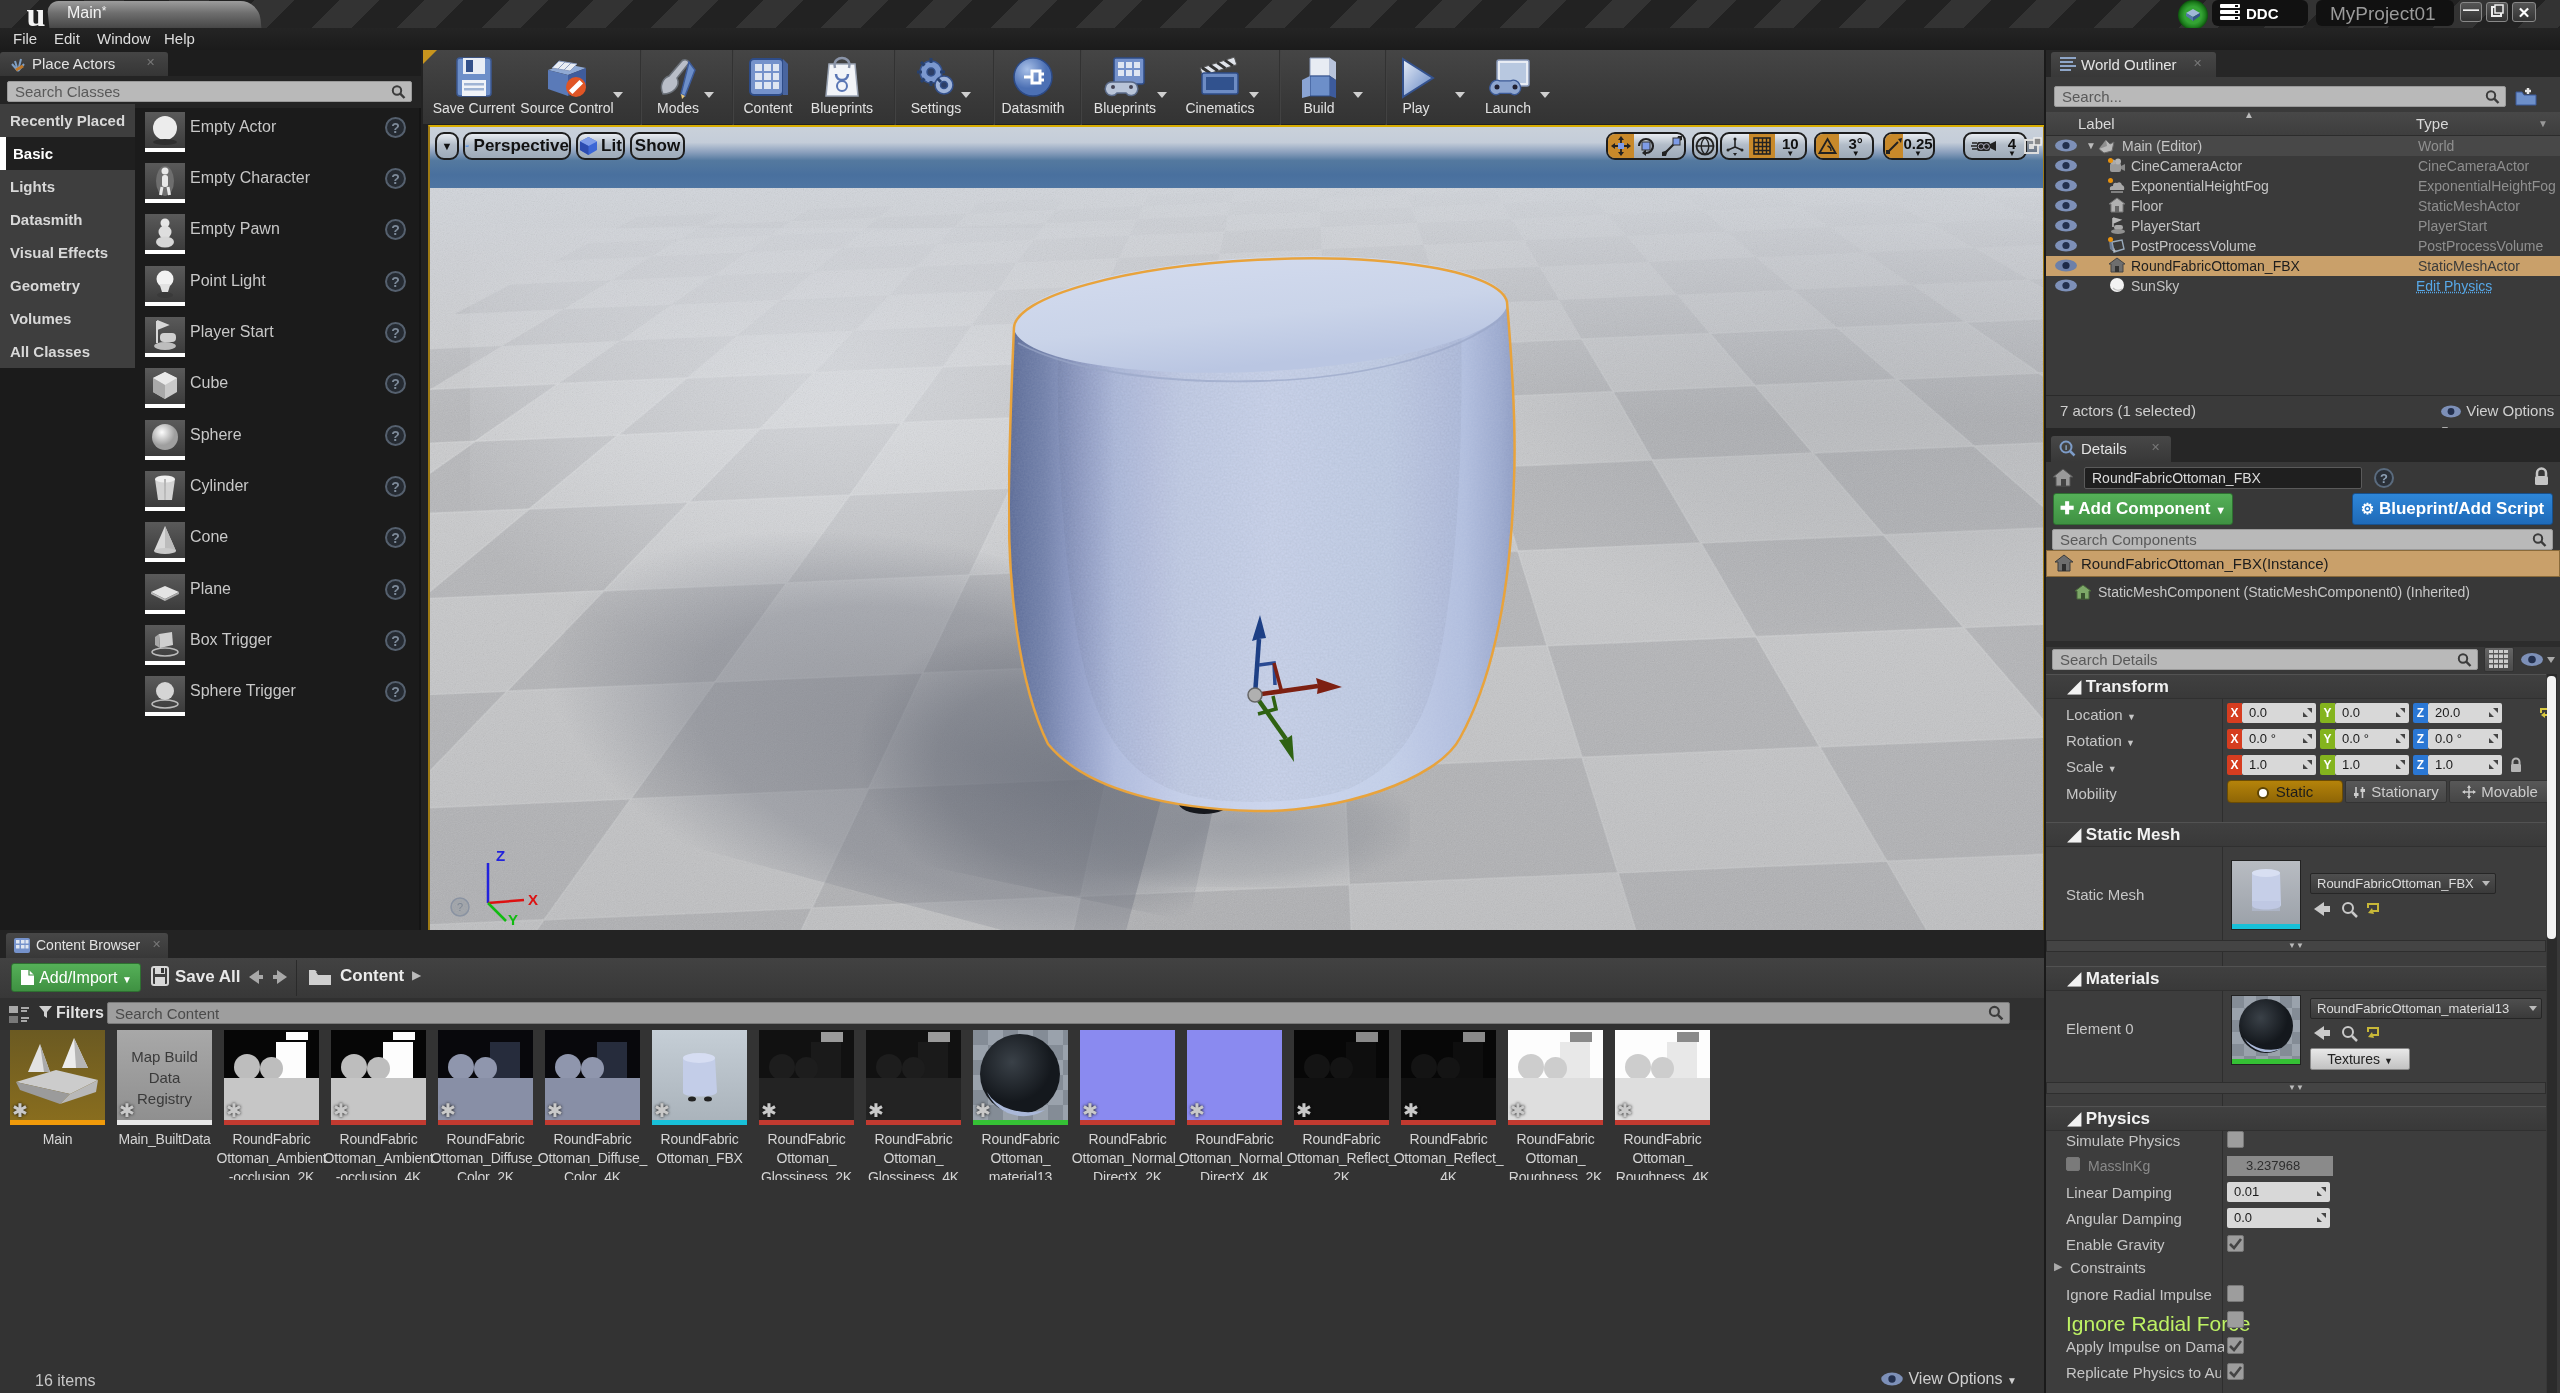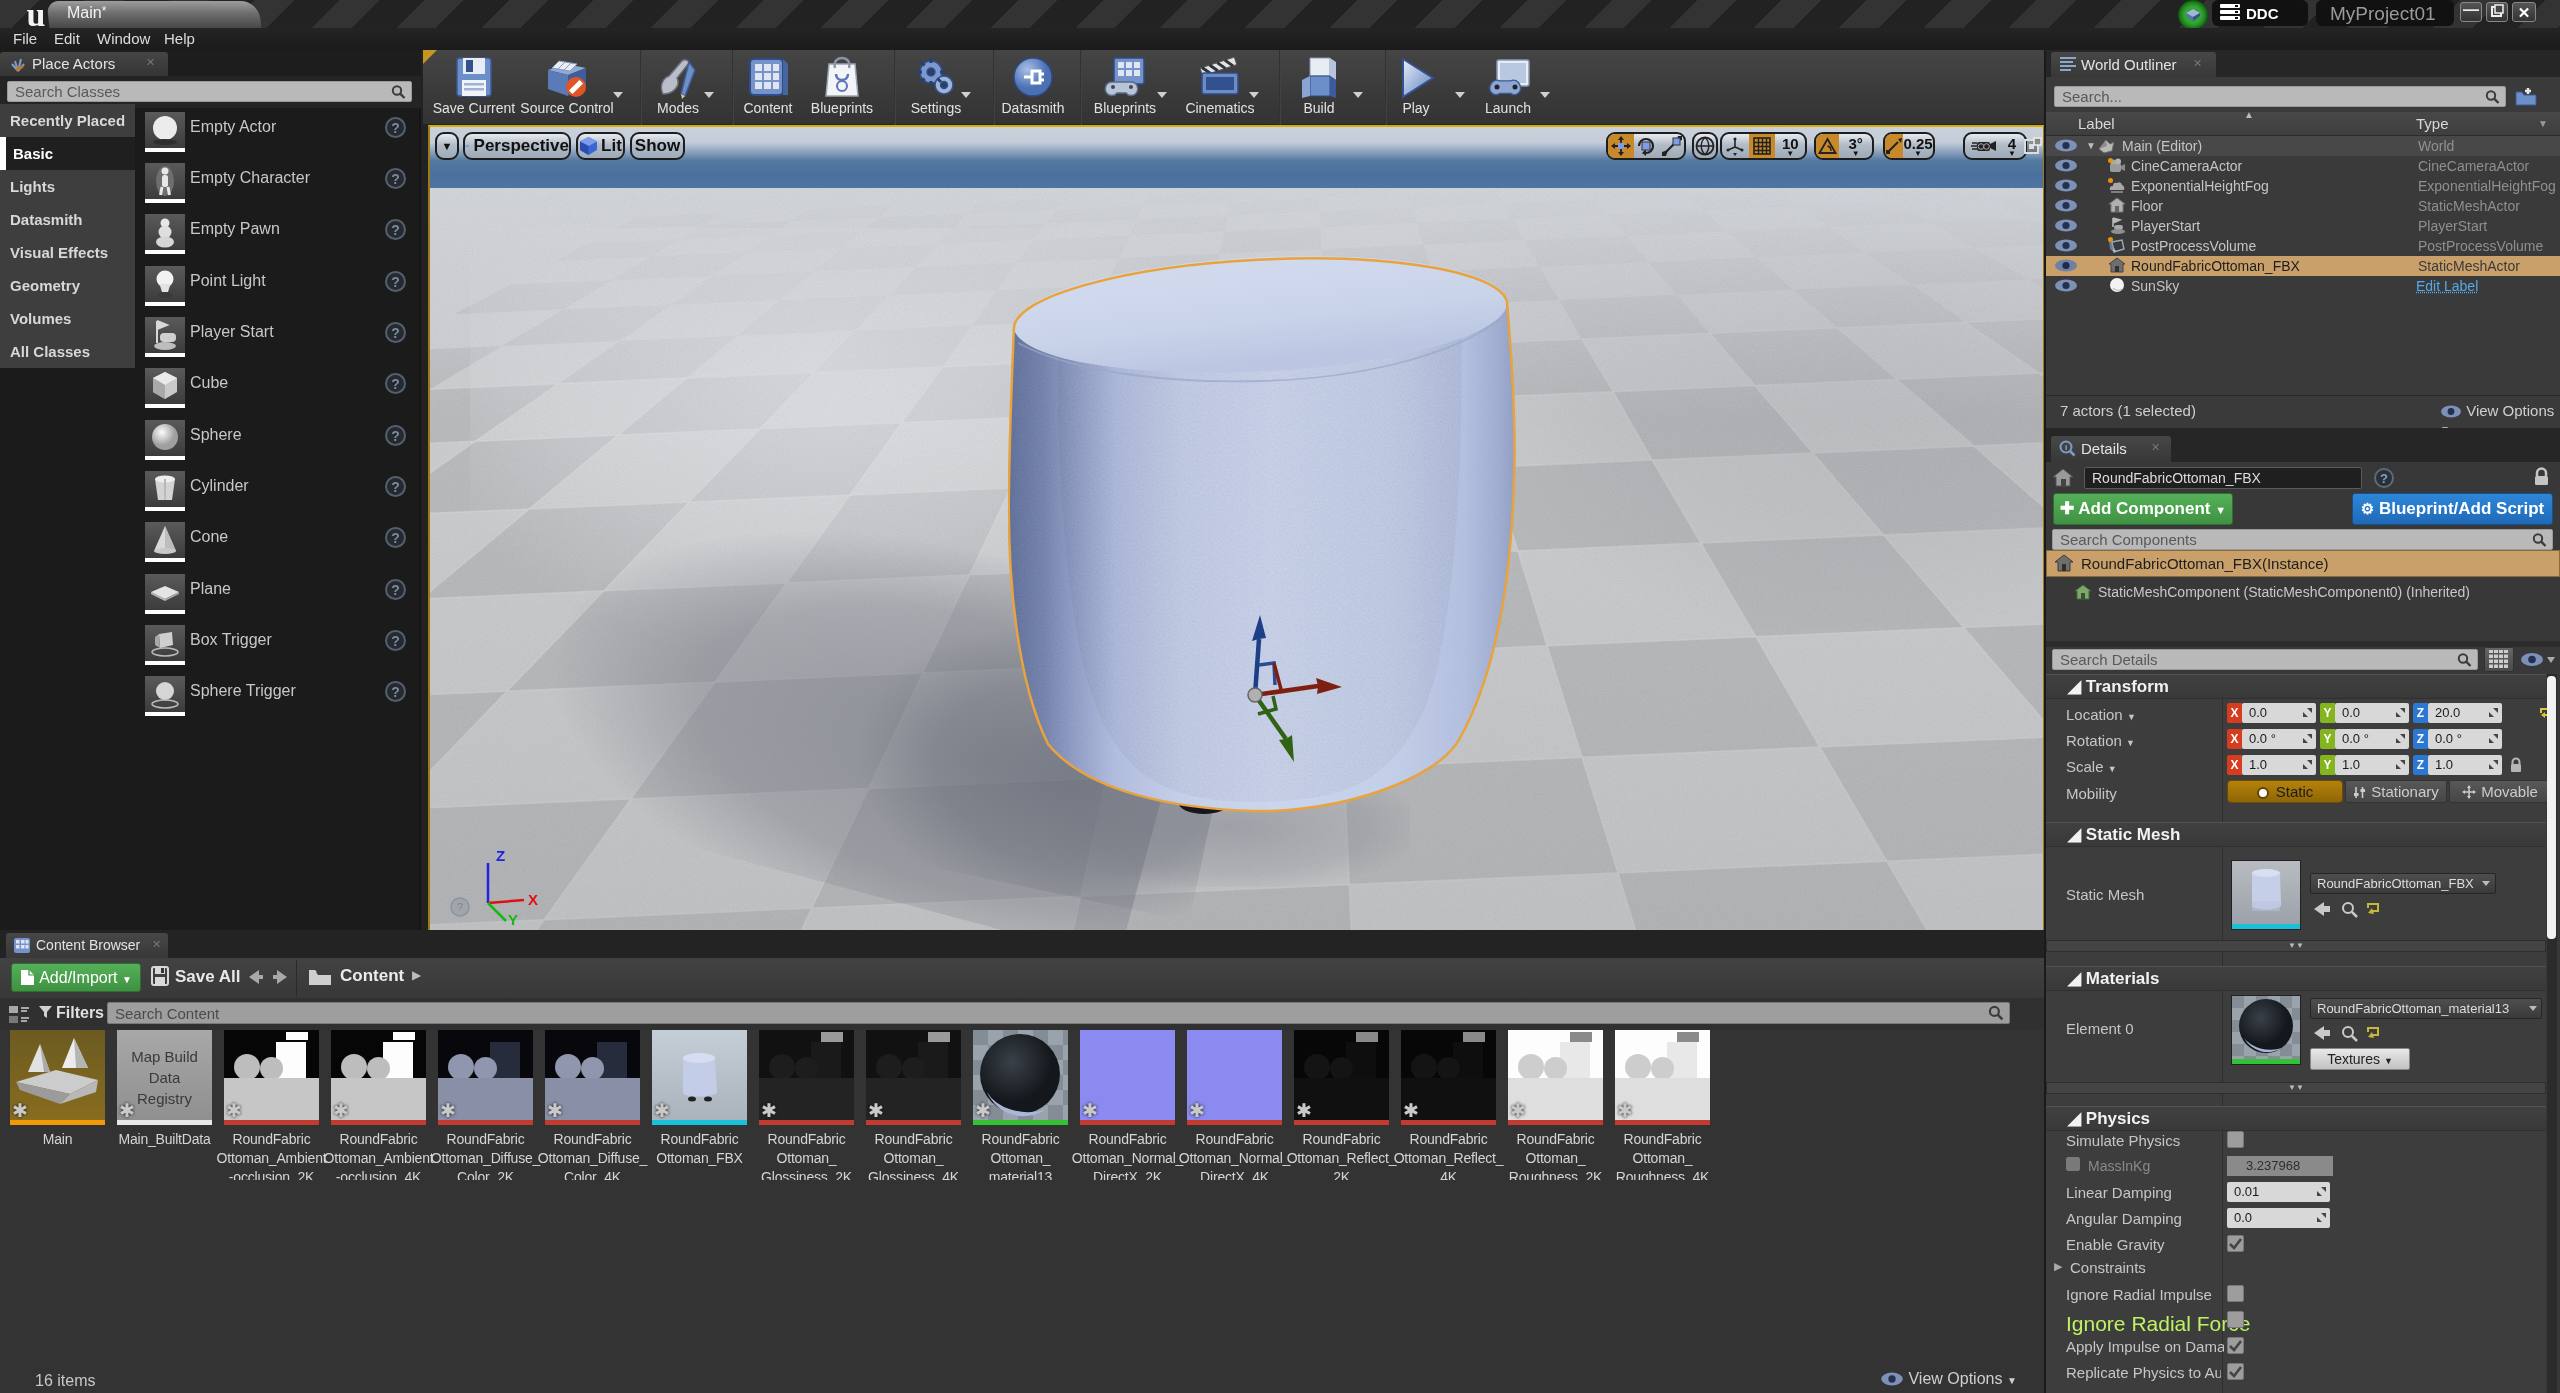--- a/index.html
+++ b/index.html
@@ -892,21 +892,21 @@
   <div class="orow" style="top:226px">
     <svg class="eye" viewBox="0 0 24 13">
         <ellipse cx="12" cy="6.5" rx="11" ry="6" fill="#7d90b8"></ellipse>
         <circle cx="12" cy="6.5" r="3.6" fill="#23304e"></circle>
       </svg>
     <svg class="abs" style="left:62px;top:1px" width="18" height="17" viewBox="0 0 18 17">
         <circle cx="9" cy="8" r="7" fill="#f2f2f2"></circle>
         <path d="M5 11 A7 7 0 0 0 14 12" fill="none" stroke="#bbb" stroke-width="1.3"></path>
       </svg>
     <span class="abs" style="left:85px;top:2px">SunSky</span>
-    <span class="otype" style="color:#57a8e8;text-decoration:underline dotted;left:370px">Edit Label</span>
+    <span class="otype" style="color:#57a8e8;text-decoration:underline dotted;left:370px">Edit Physics</span>
   </div>
   <div class="abs" style="left:0;top:345px;width:514px;height:1px;background:#2a2a2a"></div>
   <div class="abs" style="left:14px;top:352px;font-size:15px;color:#cfcfcf">7 actors (1 selected)</div>
   <div class="abs" style="left:394px;top:352px;font-size:15px;color:#cfcfcf"><svg width="22" height="13" viewBox="0 0 22 13" style="vertical-align:-2px">
         <ellipse cx="11" cy="6.5" rx="10" ry="6" fill="#7d90b8"></ellipse>
         <circle cx="11" cy="6.5" r="3.4" fill="#23304e"></circle>
       </svg> View Options <span style="font-size:10px">▼</span></div>
 </div>
 
 <div class="abs" style="left:2046px;top:428px;width:514px;height:965px;background:#383838">

